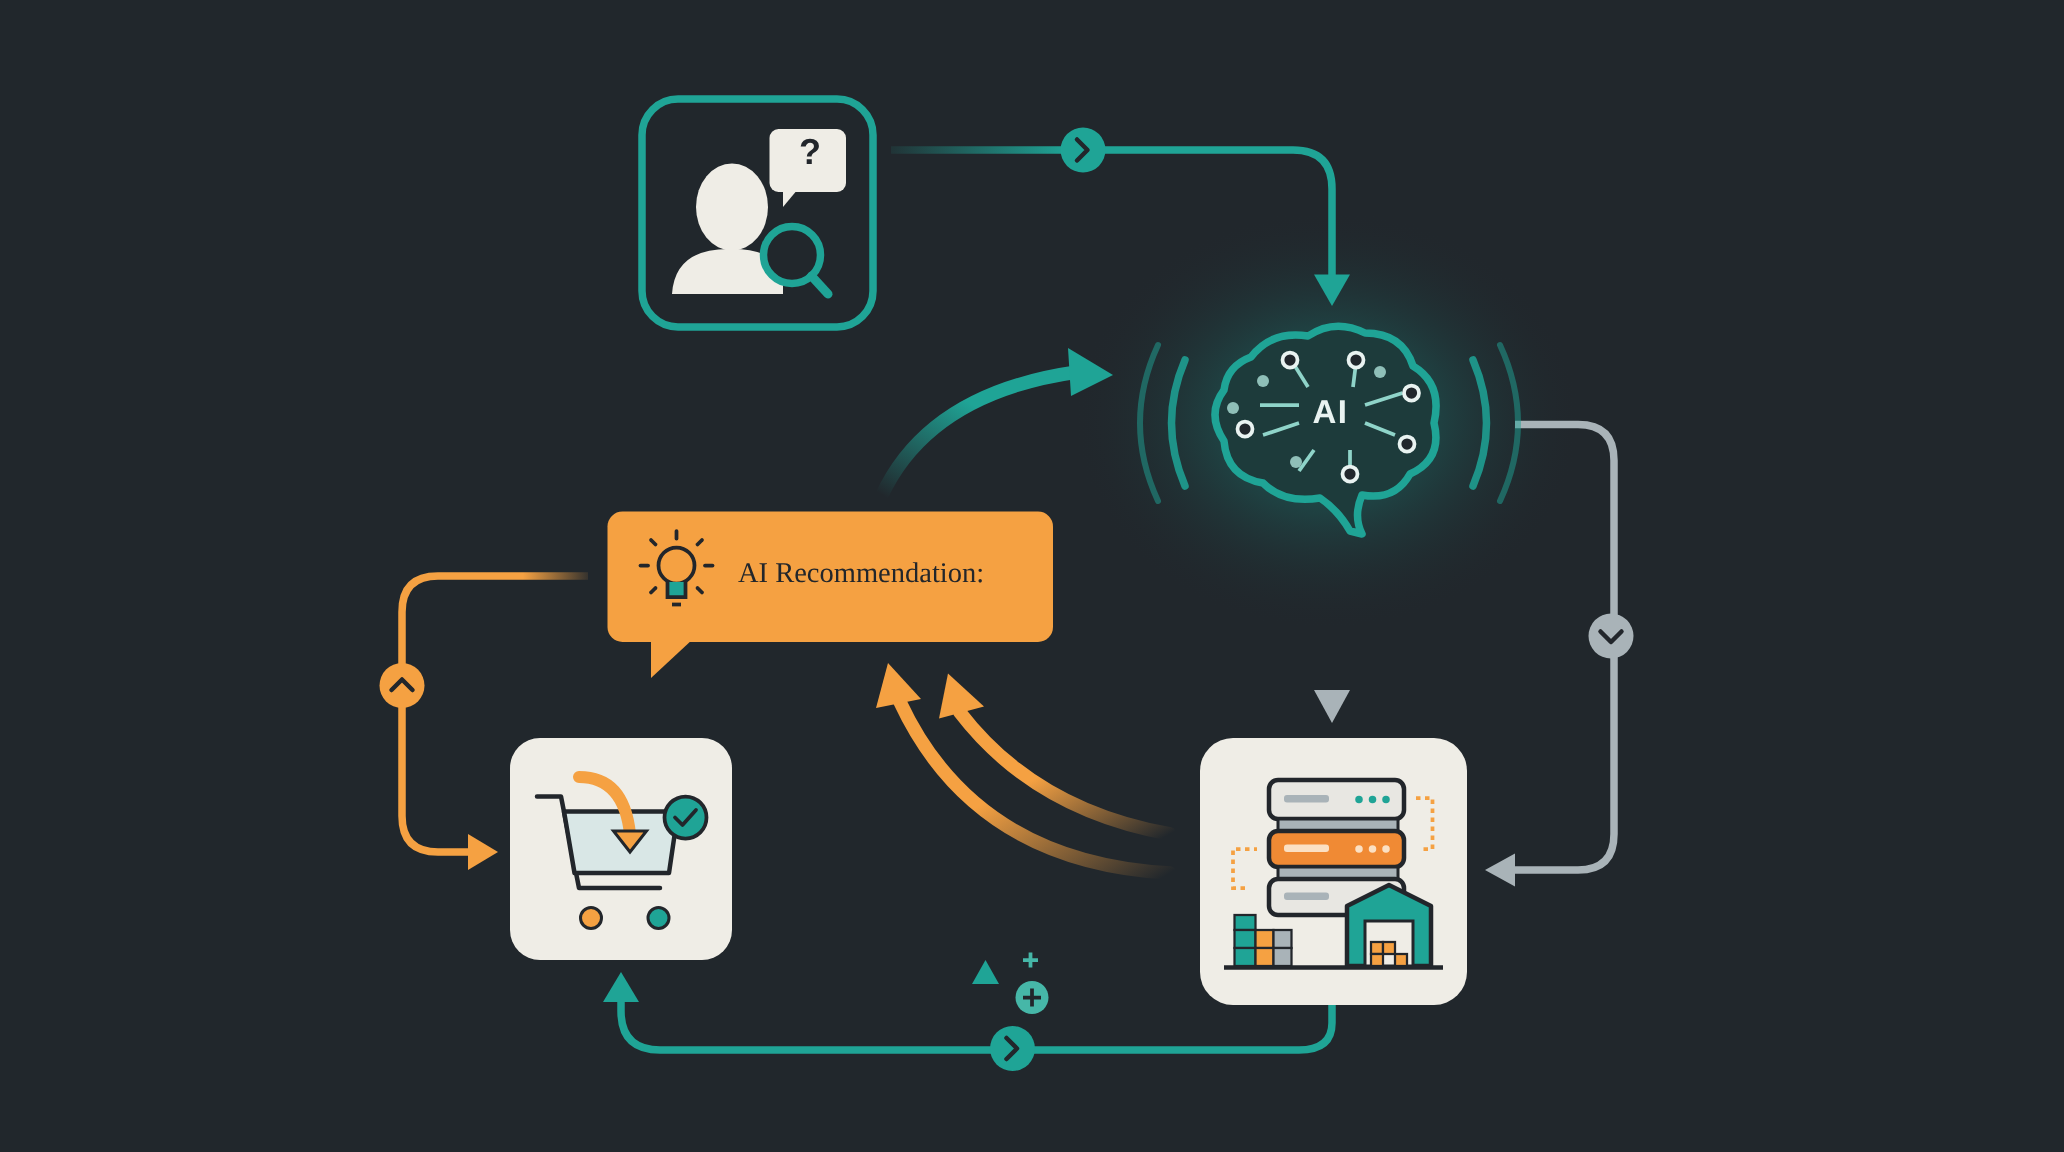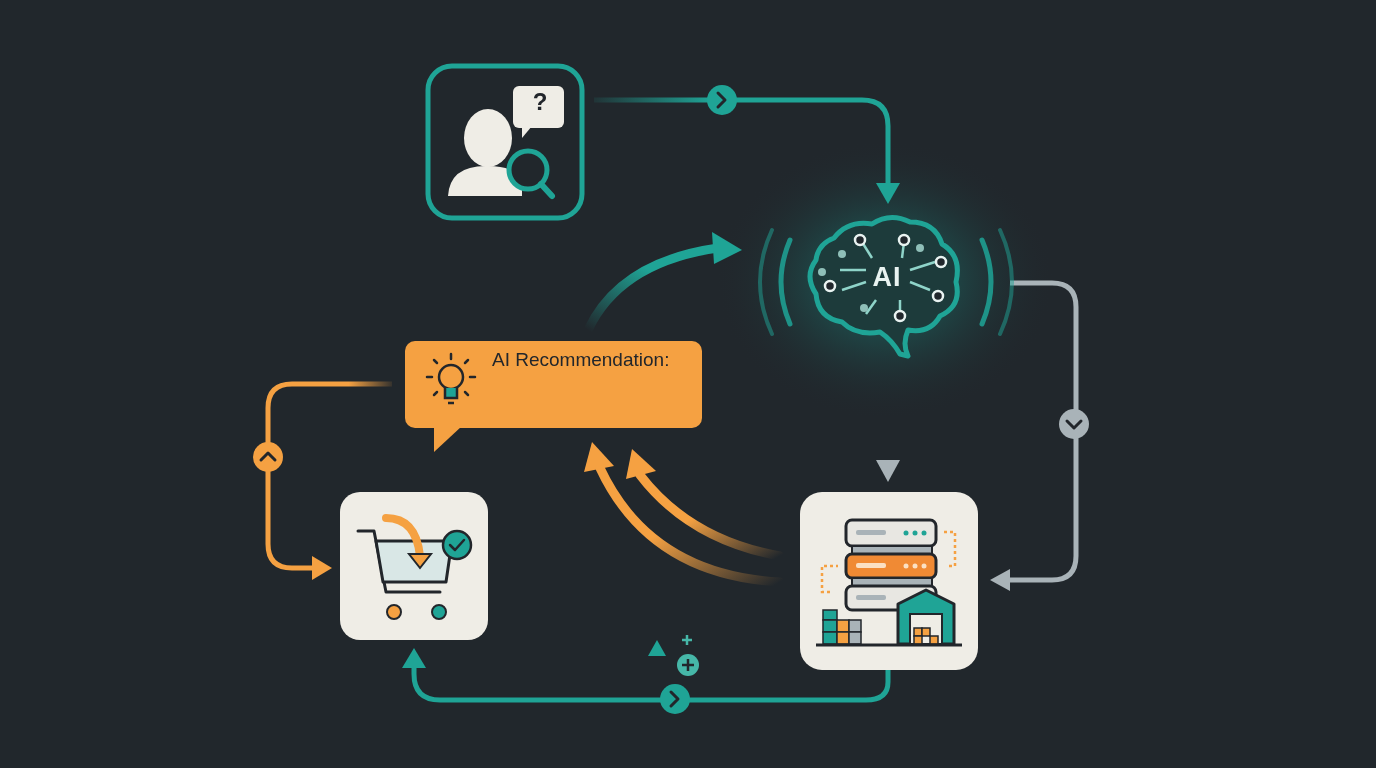--- a/index.html
+++ b/index.html
@@ -1,21 +1,21 @@
 <!DOCTYPE html>
 <html><head>
 <meta charset="utf-8">
 <style>
   html, body { margin:0; padding:0; }
   body { width:1376px; height:768px; background:#21272c; overflow:hidden; position:relative; font-family:"Liberation Sans", sans-serif; }
   #stage { position:absolute; left:0; top:0; width:1376px; height:768px; }
-  .callout-text { position:absolute; left:492px; top:348px; color:#22262b; font-family:Liberation Sans, sans-serif; font-size:19px; line-height:24px; }
+  .callout-text { position:absolute; left:492px; top:371px; color:#22262b; font-family:Liberation Serif, serif; font-size:19px; line-height:24px; }
   .callout-title { display:block; }
   .callout-body { display:block; }
-  .ai-label { position:absolute; left:860px; top:262px; width:54px; text-align:center; color:#e9f3f1; font-weight:bold; font-size:27px; font-family:"Liberation Sans", sans-serif; letter-spacing:1px; }
+  .ai-label { position:absolute; left:860px; top:262px; width:54px; text-align:center; color:#e9f3f1; font-weight:bold; font-size:22px; font-family:"Liberation Sans", sans-serif; letter-spacing:1px; }
   .q-mark { position:absolute; left:528px; top:88px; width:24px; text-align:center; font-weight:bold; font-size:24px; color:#22262b; font-family:"Liberation Sans", sans-serif; }
 </style>
 </head>
 <body>
 
 <svg id="stage" viewBox="0 0 1376 768" xmlns="http://www.w3.org/2000/svg">
   <defs>
     <radialGradient id="glow" cx="50%" cy="50%" r="50%">
       <stop offset="0%" stop-color="#1fa496" stop-opacity="0.55"></stop>
       <stop offset="45%" stop-color="#1a7f76" stop-opacity="0.28"></stop>

